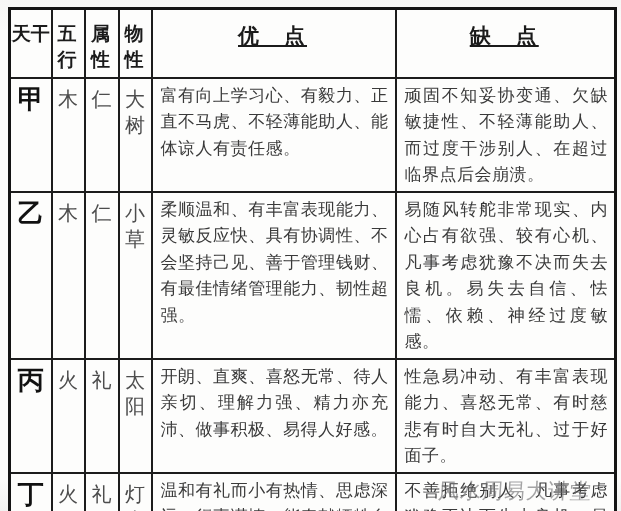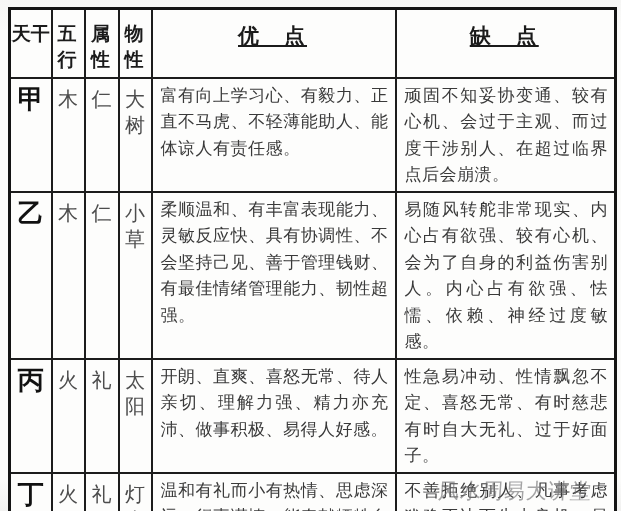--- a/index.html
+++ b/index.html
@@ -121,37 +121,37 @@
       <th class="hcell">物性</th>
       <th class="hcell wide">优　点</th>
       <th class="hcell wide">缺　点</th>
     </tr>
     <tr class="r0">
       <td class="stem">甲</td>
       <td class="small">木</td>
       <td class="small">仁</td>
       <td class="small">大树</td>
       <td class="text">富有向上学习心、有毅力、正直不马虎、不轻薄能助人、能体谅人有责任感。</td>
-      <td class="text">顽固不知妥协变通、较有心机、会过于主观、而过度干涉别人、在超过临界点后会崩溃。</td>
+      <td class="text">顽固不知妥协变通、欠缺敏捷性、不轻薄能助人、而过度干涉别人、在超过临界点后会崩溃。</td>
     </tr>
     <tr class="r1">
       <td class="stem">乙</td>
       <td class="small">木</td>
       <td class="small">仁</td>
       <td class="small">小草</td>
       <td class="text">柔顺温和、有丰富表现能力、灵敏反应快、具有协调性、不会坚持己见、善于管理钱财、有最佳情绪管理能力、韧性超强。</td>
-      <td class="text">易随风转舵非常现实、内心占有欲强、较有心机、会为了自身的利益伤害别人。内心占有欲强、怯懦、依赖、神经过度敏感。</td>
+      <td class="text">易随风转舵非常现实、内心占有欲强、较有心机、凡事考虑犹豫不决而失去良机。易失去自信、怯懦、依赖、神经过度敏感。</td>
     </tr>
     <tr class="r2">
       <td class="stem">丙</td>
       <td class="small">火</td>
       <td class="small">礼</td>
       <td class="small">太阳</td>
       <td class="text">开朗、直爽、喜怒无常、待人亲切、理解力强、精力亦充沛、做事积极、易得人好感。</td>
-      <td class="text">性急易冲动、性情飘忽不定、喜怒无常、有时慈悲有时自大无礼、过于好面子。</td>
+      <td class="text">性急易冲动、有丰富表现能力、喜怒无常、有时慈悲有时自大无礼、过于好面子。</td>
     </tr>
     <tr class="r3">
       <td class="stem">丁</td>
       <td class="small">火</td>
       <td class="small">礼</td>
       <td class="small">灯火</td>
       <td class="text">温和有礼而小有热情、思虑深远、行事谨慎、能奉献牺牲自己、不易表达内心感情。</td>
       <td class="text">不善拒绝别人、凡事考虑犹豫不决而失去良机、易猜忌怀疑别人、易聪明而反被聪明误。</td>
     </tr>
 

